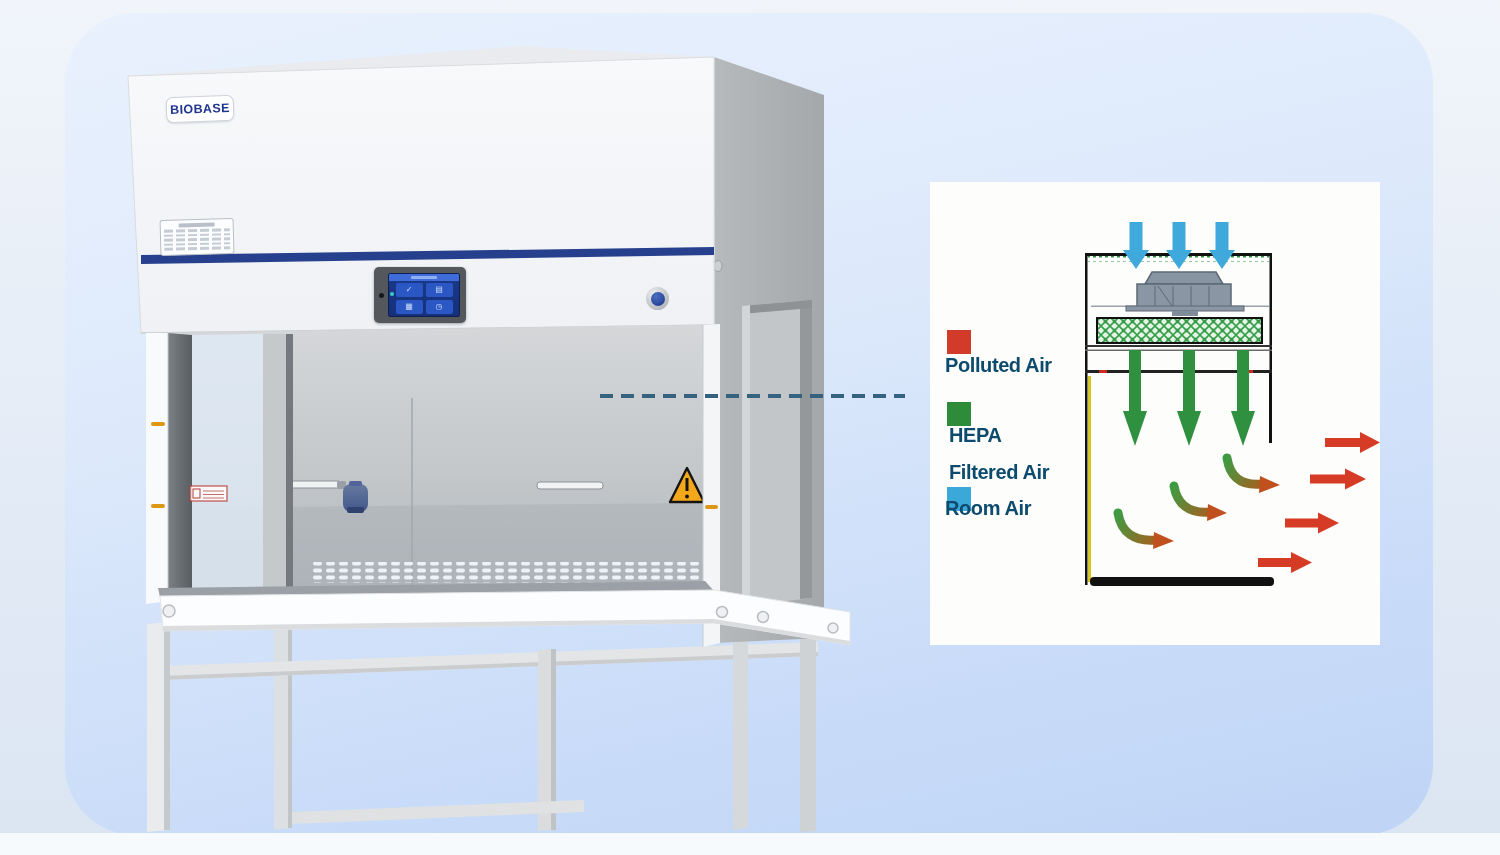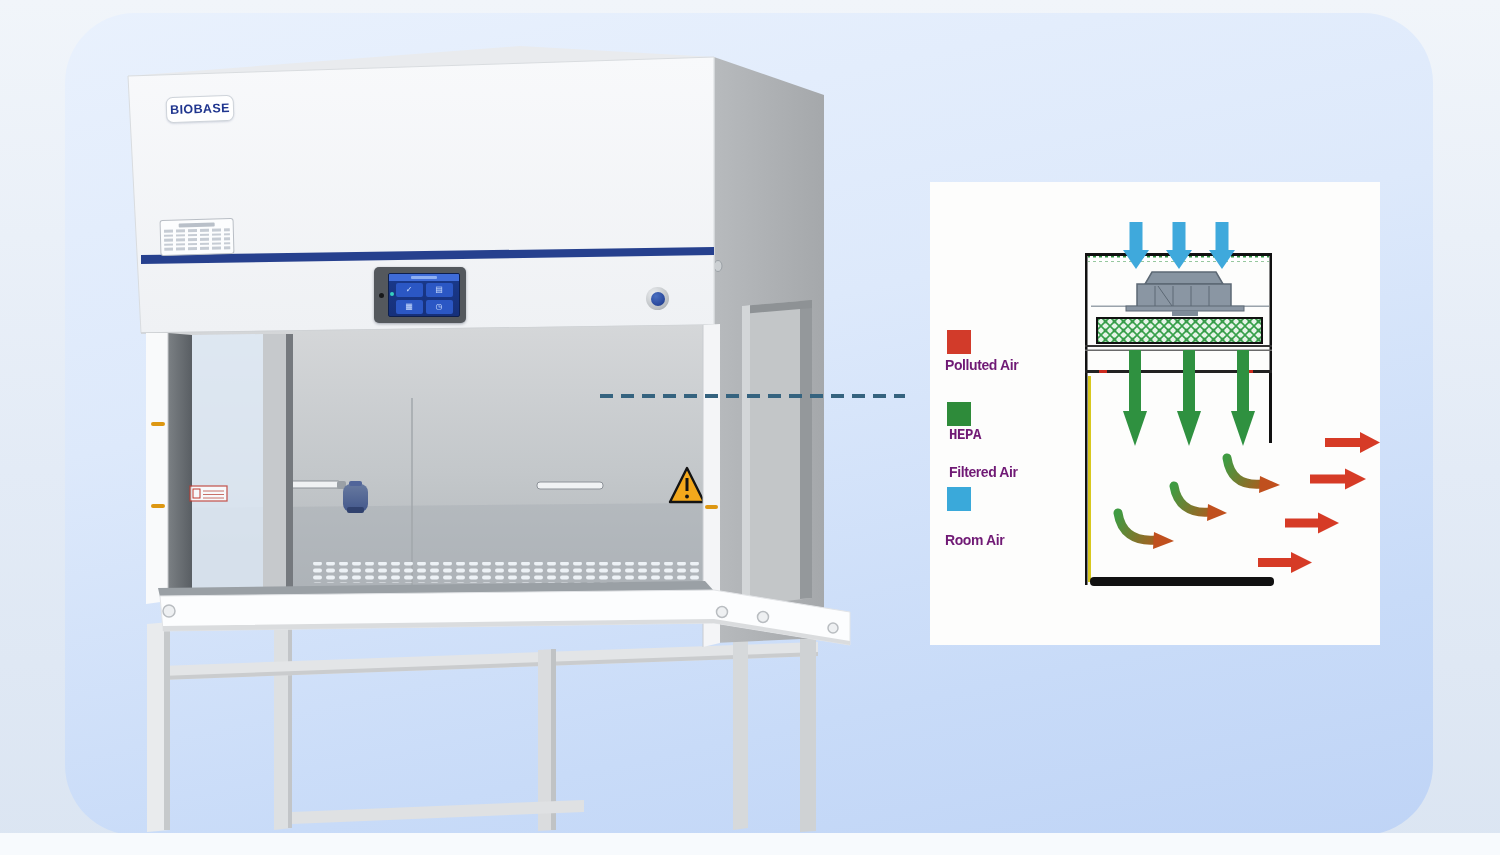--- a/index.html
+++ b/index.html
@@ -38,21 +38,21 @@
         text-align:center;}
   #screen-side-dot{position:absolute;left:1px;top:18px;width:4px;height:4px;border-radius:50%;background:#35d0c0;}
   #knob{left:646px;top:287px;width:23px;height:23px;border-radius:50%;
         background:radial-gradient(circle at 35% 30%,#eceef0,#b9bdc1 70%,#8f9499);
         display:flex;align-items:center;justify-content:center;}
   #knob .inner{width:14px;height:14px;border-radius:50%;
         background:radial-gradient(circle at 35% 30%,#4a6fc0,#2b4a9e 65%,#1d3578);}
   
   #diagram-panel{left:930px;top:182px;width:450px;height:463px;background:#fdfdfc;}
   .legend-sq{position:absolute;width:24px;height:24px;}
-  .legend-label{position:absolute;color:#701a75;font-weight:bold;font-size:14px;
+  .legend-label{position:absolute;color:#0c4a6e;font-weight:bold;font-size:20px;
                 letter-spacing:-.4px;line-height:21px;white-space:nowrap;}
 </style>
 </head>
 <body>
 
 <div id="stage">
   <div id="backdrop"></div>
   <div id="floor-band"></div>
 
   <svg width="1500" height="855" viewBox="0 0 1500 855">
@@ -212,25 +212,25 @@
   <div id="knob" class="abs">
     <div class="inner"></div>
   </div>
 
   <div id="diagram-panel" class="abs">
 
     <div class="legend-sq" style="left: 17px; top: 148px; background: rgb(210, 59, 42);"></div>
     <div class="legend-label" style="left:15px;top:173px;">Polluted Air</div>
 
     <div class="legend-sq" style="left: 17px; top: 220px; background: rgb(46, 139, 58);"></div>
-    <div class="legend-label" style="left:19px;top:243px;font-family:Liberation Mono, monospace;">HEPA</div>
+    <div class="legend-label" style="left:19px;top:243px;">HEPA</div>
     <div class="legend-label" style="left:19px;top:280px;">Filtered Air</div>
 
     <div class="legend-sq" style="left: 17px; top: 305px; background: rgb(58, 169, 218);"></div>
-    <div class="legend-label" style="left:15px;top:348px;">Room Air</div>
+    <div class="legend-label" style="left:15px;top:316px;">Room Air</div>
 
     <svg width="450" height="463" viewBox="0 0 450 463">
       <defs>
         <pattern id="hepaPat" width="9" height="9" patternUnits="userSpaceOnUse">
           <rect width="9" height="9" fill="#e6f4e8"></rect>
           <path d="M0,0 L9,9 M9,0 L0,9" stroke="#37a04a" stroke-width="1.6"></path>
           <circle cx="4.5" cy="4.5" r="1.4" fill="none" stroke="#2f9140" stroke-width=".9"></circle>
         </pattern>
         <pattern id="speckPat" width="6" height="6" patternUnits="userSpaceOnUse">
           <rect width="6" height="6" fill="#ffffff"></rect>

